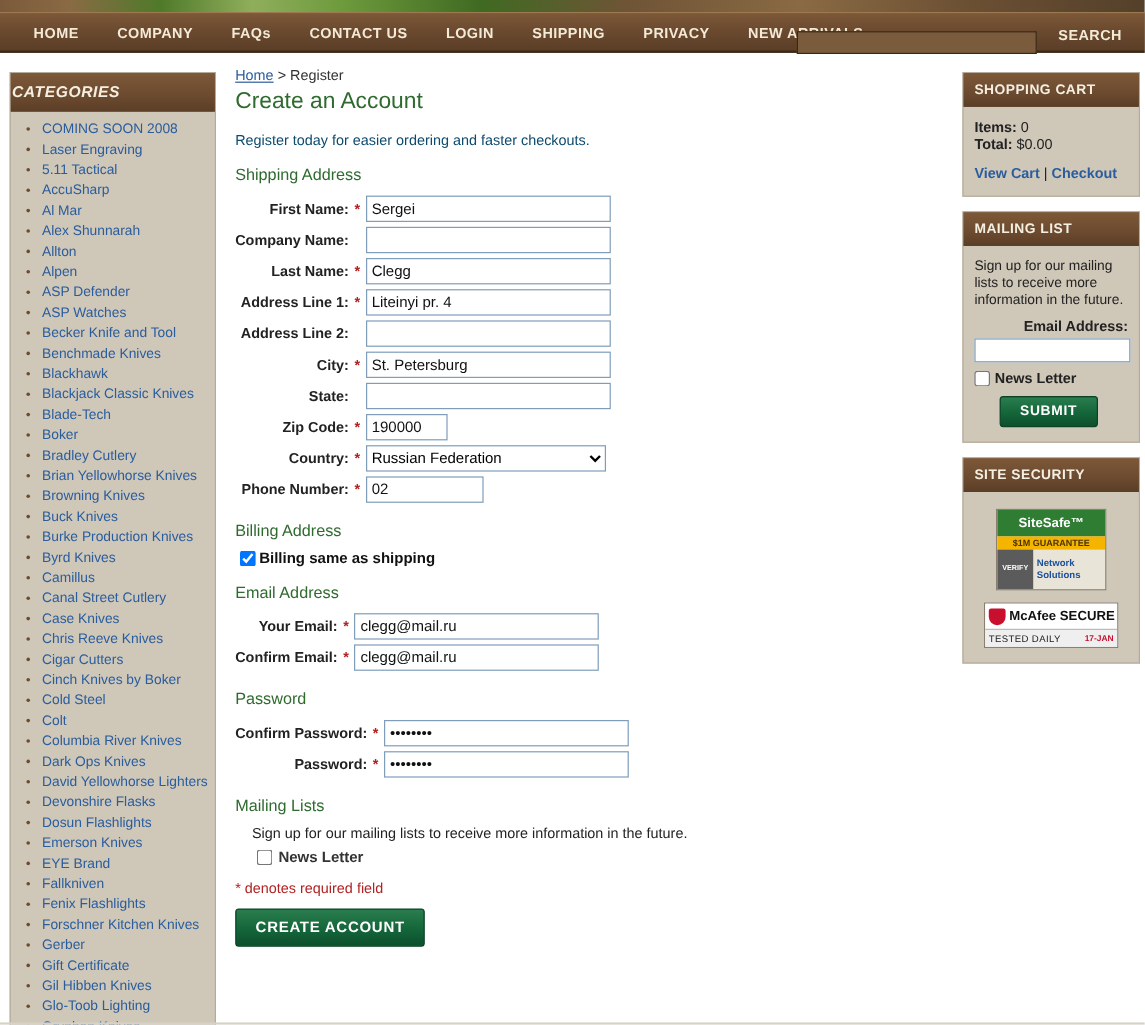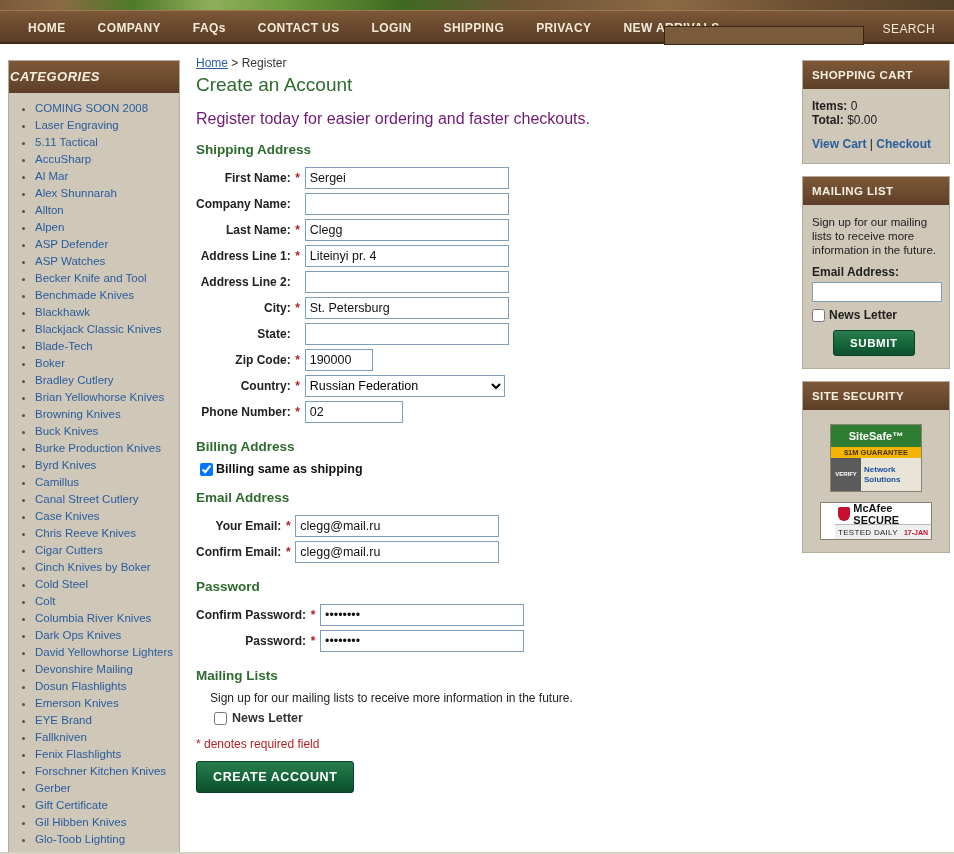--- a/index.html
+++ b/index.html
@@ -59,21 +59,21 @@
     width: 200px; height: 19px;
     border: 1px solid #3a2817;
     background: #7a5c3c;
   }
   .search-btn {
     position: absolute;
     right: 13px; top: 0;
     line-height: 34px;
     color: #f3ead8;
     font-size: 12px;
-    font-weight: normal;
+    font-weight: bold;
     letter-spacing: .4px;
     background: none;
     border: none;
     cursor: pointer;
     font-family: "Liberation Sans", sans-serif;
   }
 
   
   .sidebar {
     position: absolute;
@@ -119,25 +119,25 @@
     width: 600px;
   }
   .breadcrumb { font-size: 12px; color: #333; margin-bottom: 4px; }
   .breadcrumb a { color: #2a5d9e; }
   h1.page-title {
     font-size: 19px;
     color: #2f6b2f;
     font-weight: normal;
     margin: 4px 0 14px 0;
   }
-  .intro { font-size: 16px; color: #701a75; margin: 0 0 14px 0; }
+  .intro { font-size: 12px; color: #0c4a6e; margin: 0 0 14px 0; }
   h2.section {
     font-size: 13.5px;
     color: #2f6b2f;
-    font-weight: bold;
+    font-weight: normal;
     margin: 14px 0 8px 0;
   }
   table.form { border-collapse: collapse; }
   table.form td { padding: 2px 0; vertical-align: middle; font-size: 12px; }
   td.lbl { text-align: right; padding-right: 6px; font-weight: bold; color: #222; white-space: nowrap; }
   td.req { width: 14px; color: #b22222; text-align: center; font-weight: bold; }
   input.txt {
     border: 1px solid #7f9db9;
     height: 22px;
     padding: 1px 4px;
@@ -188,21 +188,21 @@
     font-size: 11.5px;
     font-weight: bold;
     letter-spacing: .4px;
     line-height: 28px;
     padding-left: 9px;
   }
   .panel-body { padding: 10px 9px 12px 9px; font-size: 12px; color: #222; }
   .panel-body b { font-weight: bold; }
   .panel-body a { color: #2a5d9e; text-decoration: none; font-weight: bold; }
   .ml-text { font-size: 11.5px; line-height: 14px; margin-bottom: 8px; }
-  .ml-label { font-weight: bold; font-size: 12px; margin-bottom: 3px; }
+  .ml-label { font-weight: bold; font-size: 12px; margin-bottom: 3px; text-align: right; }
   .ml-input { width: 130px; height: 20px; border: 1px solid #7f9db9; background: #fff; }
   .ml-news { display: flex; align-items: center; font-size: 12px; font-weight: bold; margin: 6px 0 8px 0; }
   .ml-news input { margin: 0 4px 0 0; }
   .submit-btn {
     background: #14663a;
     background-image: linear-gradient(to bottom, #2a7d4e 0%, #14663a 55%, #0d4f2c 100%);
     color: #fff;
     border: 1px solid #0b4226;
     border-radius: 3px;
     font-size: 11.5px;
@@ -222,21 +222,21 @@
   .ss-top {
     height: 22px; background: #2f7d32; color: #fff;
     font-size: 11px; font-weight: bold; text-align: center; line-height: 22px;
   }
   .ss-mid { height: 11px; background: #f4b400; color: #4a3400; font-size: 7.5px; font-weight: bold; text-align: center; line-height: 11px; }
   .ss-bot { height: 33px; display: flex; align-items: center; }
   .ss-verify { width: 30px; height: 33px; background: #5b5b5b; color: #fff; font-size: 6px; font-weight: bold; text-align: center; line-height: 33px; }
   .ss-ns { flex: 1; font-size: 8px; color: #1b4f9c; font-weight: bold; padding-left: 3px; line-height: 10px; }
   .mcafee {
     width: 112px; height: 38px; margin: 0 auto;
-    border: 1px solid #8a8070; background: #fff; position: relative; overflow: hidden; padding-left: 14px;
+    border: 1px solid #8a8070; background: #fff; position: relative; overflow: hidden;
   }
   .mc-top { height: 21px; background: #fff; display: flex; align-items: center; padding-left: 3px; }
   .mc-shield { width: 14px; height: 14px; background: #c8102e; border-radius: 2px 2px 7px 7px; margin-right: 3px; }
   .mc-txt { font-size: 11px; font-weight: bold; color: #111; }
   .mc-bot { height: 15px; background: #efefef; border-top: 1px solid #bbb; display: flex; align-items: center; justify-content: space-between; padding: 0 3px; }
   .mc-bl { font-size: 8px; font-weight: normal; color: #222; letter-spacing: .3px; }
   .mc-br { font-size: 7px; color: #c8102e; font-weight: bold; }
   .divline { position: absolute; left: 0; top: 852px; width: 954px; height: 2px; background: #d8d2c5; }
 </style>
 </head>
@@ -290,21 +290,21 @@
       <li><a href="#">Canal Street Cutlery</a></li>
       <li><a href="#">Case Knives</a></li>
       <li><a href="#">Chris Reeve Knives</a></li>
       <li><a href="#">Cigar Cutters</a></li>
       <li><a href="#">Cinch Knives by Boker</a></li>
       <li><a href="#">Cold Steel</a></li>
       <li><a href="#">Colt</a></li>
       <li><a href="#">Columbia River Knives</a></li>
       <li><a href="#">Dark Ops Knives</a></li>
       <li><a href="#">David Yellowhorse Lighters</a></li>
-      <li><a href="#">Devonshire Mailing</a></li>
+      <li><a href="#">Devonshire Flasks</a></li>
       <li><a href="#">Dosun Flashlights</a></li>
       <li><a href="#">Emerson Knives</a></li>
       <li><a href="#">EYE Brand</a></li>
       <li><a href="#">Fallkniven</a></li>
       <li><a href="#">Fenix Flashlights</a></li>
       <li><a href="#">Forschner Kitchen Knives</a></li>
       <li><a href="#">Gerber</a></li>
       <li><a href="#">Gift Certificate</a></li>
       <li><a href="#">Gil Hibben Knives</a></li>
       <li><a href="#">Glo-Toob Lighting</a></li>

